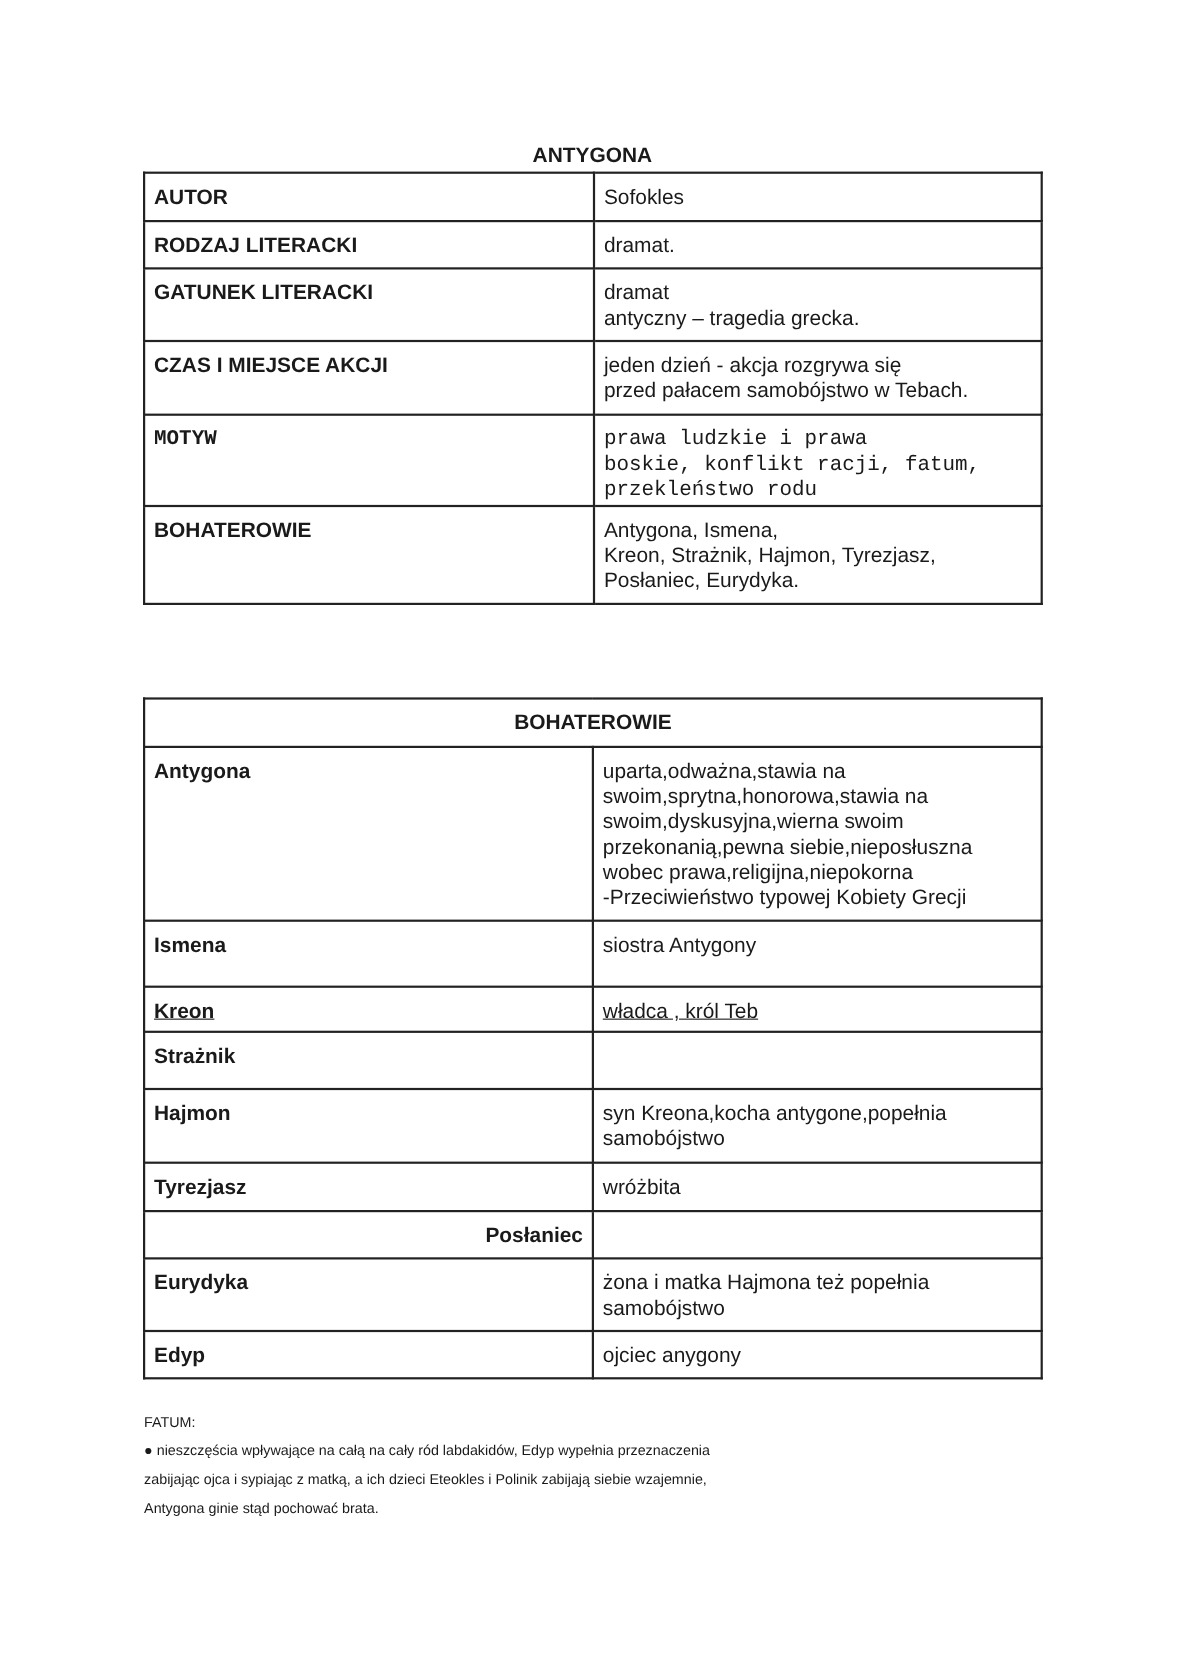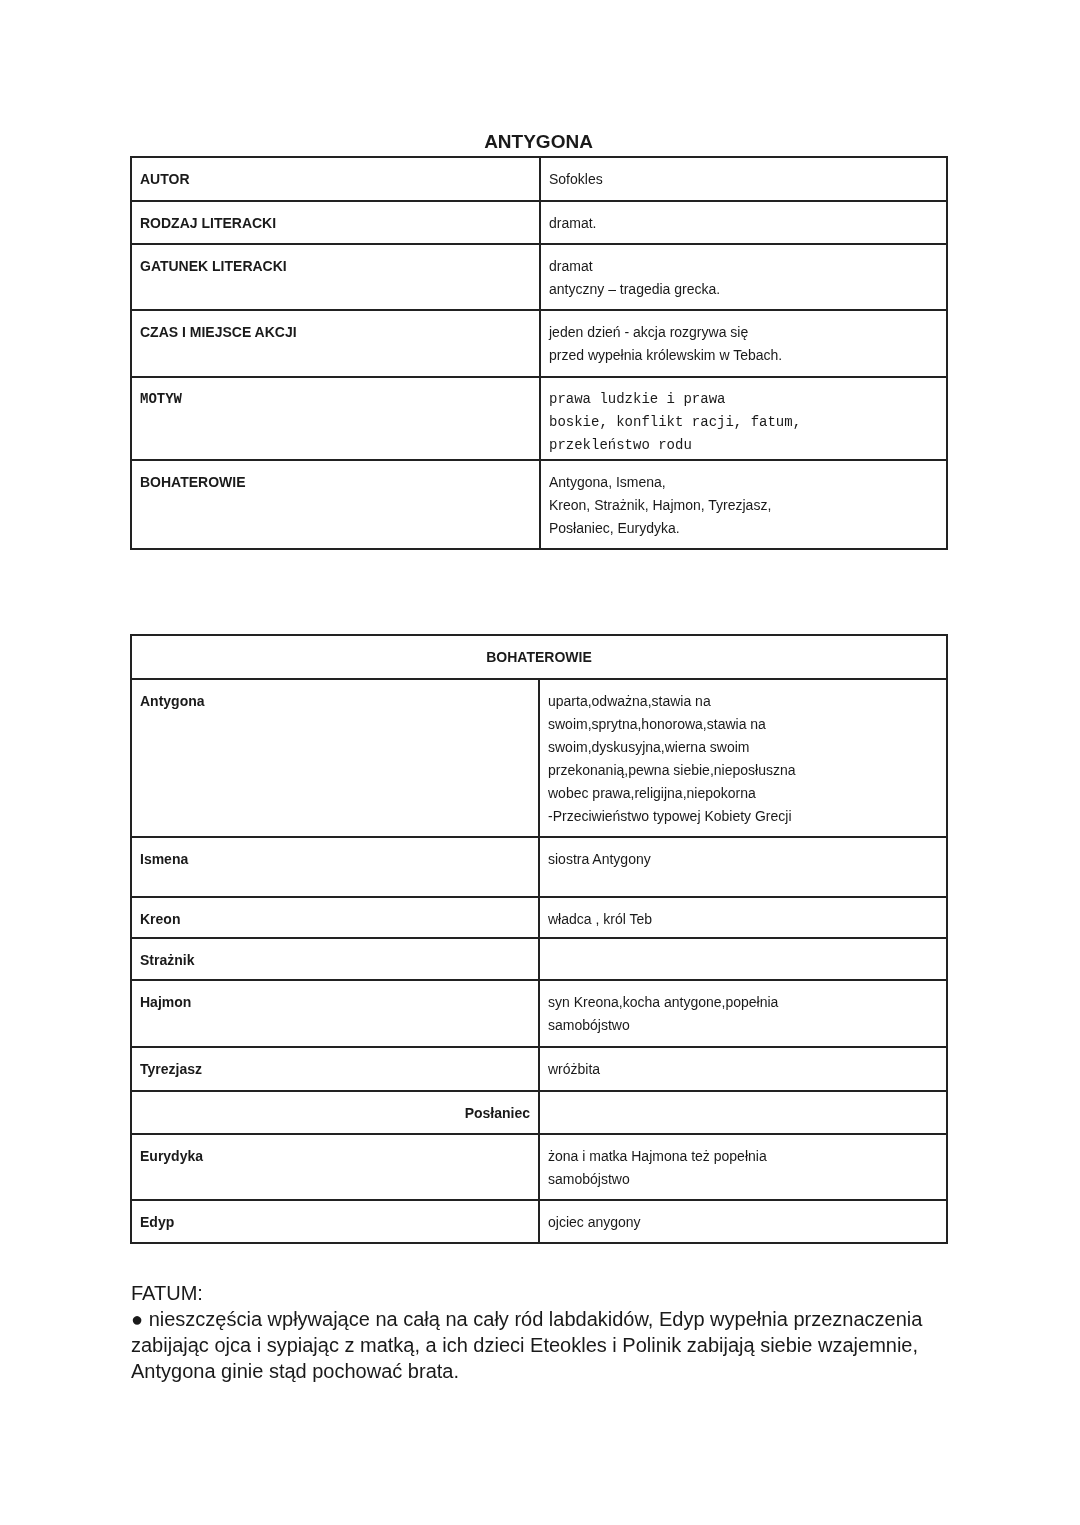--- a/index.html
+++ b/index.html
@@ -7,38 +7,38 @@
     width: 1080px; height: 1525px; position: relative; overflow: hidden;
     font-family: "Liberation Sans", sans-serif; color: #1a1a1a;
   }
   .title {
     position: absolute; left: 130px; width: 817px; top: 131px;
     text-align: center; font-weight: bold; font-size: 19px; line-height: 22px;
   }
   table.grid {
     position: absolute; left: 130px; width: 818px;
     border-collapse: collapse; table-layout: fixed;
-    font-size: 14px;
+    font-size: 19px;
     padding-left: 47px;
   }
   table.grid td {
     border: 2px solid #222222;
     vertical-align: top;
     padding: 0 8px;
     line-height: 23px;
   }
   table.grid td.label { font-weight: bold; width: 391px; }
   table.grid td.value { font-weight: normal; }
   table.grid td.head { text-align: center; font-weight: bold; }
   #t1 { top: 156px; }
   #t2 { top: 634px; }
   .line { display: block; }
   .fatum {
     position: absolute; left: 131px; top: 1280px; width: 820px;
-    font-size: 20px; line-height: 26px;
+    font-size: 13px; line-height: 26px;
   }
 </style>
 </head>
 <body>
 
 <div class="title">ANTYGONA</div>
 
 <table class="grid" id="t1">
   <tbody id="t1-body">
       <tr style="height: 44px;">
@@ -57,21 +57,21 @@
         <td class="label" style="padding-top: 10px;">GATUNEK LITERACKI</td>
         <td class="value" style="padding-top: 10px;">
           <span class="line">dramat</span>
           <span class="line">antyczny – tragedia grecka.</span>
         </td>
       </tr>
       <tr style="height: 67px;">
         <td class="label" style="padding-top: 10px;">CZAS I MIEJSCE AKCJI</td>
         <td class="value" style="padding-top: 10px; border-radius: 11px;">
           <span class="line">jeden dzień - akcja rozgrywa się</span>
-          <span class="line">przed wypełnia królewskim w Tebach.</span>
+          <span class="line">przed pałacem samobójstwo w Tebach.</span>
         </td>
       </tr>
       <tr style="height: 83px; font-family: Liberation Mono, monospace;">
         <td class="label" style="padding-top: 10px;">MOTYW</td>
         <td class="value" style="padding-top: 10px;">
           <span class="line">prawa ludzkie i prawa</span>
           <span class="line">boskie, konflikt racji, fatum,</span>
           <span class="line">przekleństwo rodu</span>
         </td>
       </tr>
@@ -101,27 +101,27 @@
           <span class="line">wobec prawa,religijna,niepokorna</span>
           <span class="line">-Przeciwieństwo typowej Kobiety Grecji</span>
         </td>
       </tr>
       <tr style="height: 60px;">
         <td class="label" style="padding-top: 10px;">Ismena</td>
         <td class="value" style="padding-top: 10px;">
           <span class="line">siostra Antygony</span>
         </td>
       </tr>
-      <tr style="height: 41px;">
+      <tr style="height: 41px; text-decoration: underline;">
         <td class="label" style="padding-top: 10px;">Kreon</td>
         <td class="value" style="padding-top: 10px;">
           <span class="line">władca , król Teb</span>
         </td>
       </tr>
-      <tr style="height: 42px;">
+      <tr style="height: 52px;">
         <td class="label" style="padding-top: 10px;">Strażnik</td>
         <td class="value" style="padding-top: 10px;">
           <span class="line"></span>
         </td>
       </tr>
       <tr style="height: 67px;">
         <td class="label" style="padding-top: 10px;">Hajmon</td>
         <td class="value" style="padding-top: 10px;">
           <span class="line">syn Kreona,kocha antygone,popełnia</span>
           <span class="line">samobójstwo</span>

